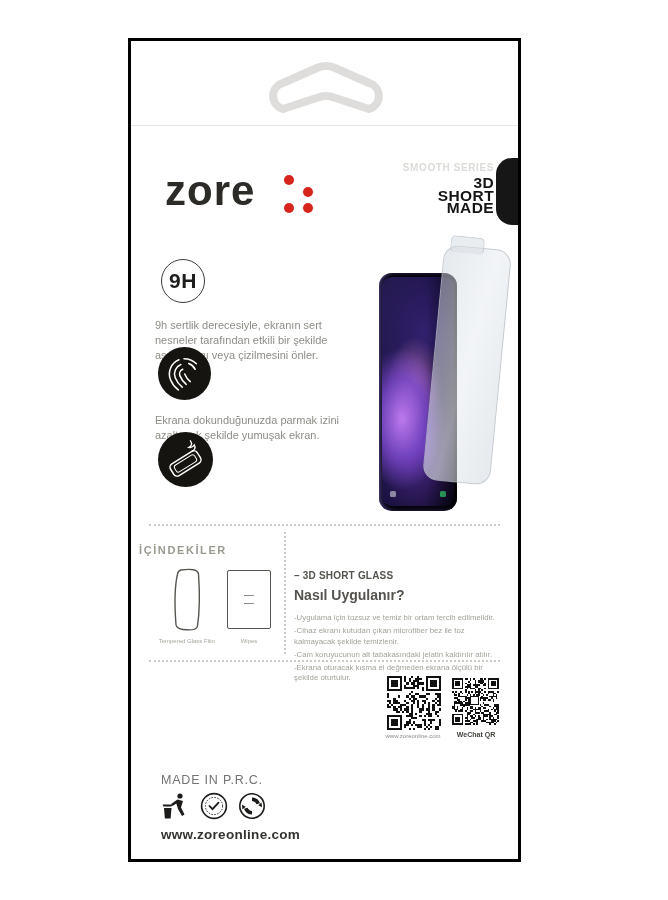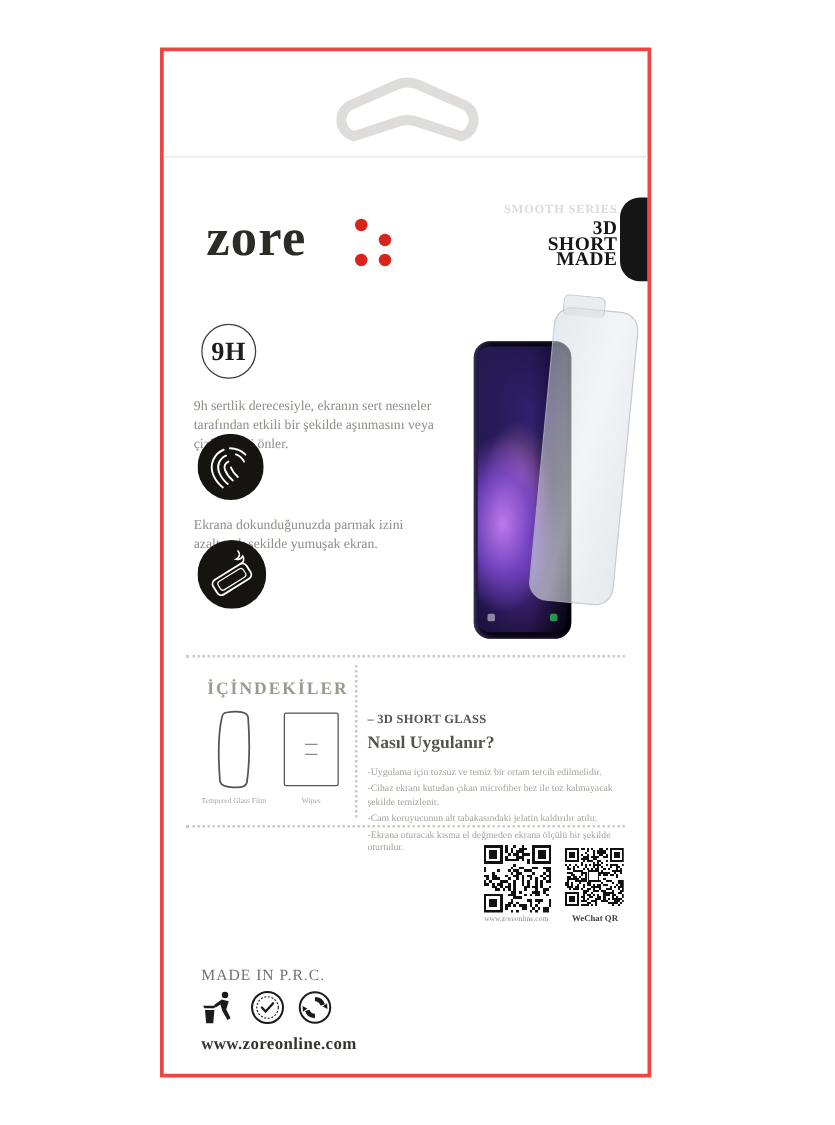--- a/index.html
+++ b/index.html
@@ -2,21 +2,21 @@
 <html><head>
 <meta charset="utf-8">
 <style>
   html,body{margin:0;padding:0;}
   body{
     width:668px;height:900px;background:#ffffff;position:relative;overflow:hidden;
     font-family:"Liberation Sans", sans-serif;-webkit-font-smoothing:antialiased;
   }
   .package{
     position:absolute;left:128px;top:38px;width:387px;height:818px;
-    border:3px solid #ef4444;background:#ffffff;font-family:Liberation Serif, serif;
+    border:3px solid #000000;background:#ffffff;
   }
   
   .hang-hole{position:absolute;left:134px;top:10px;width:122px;height:72px;}
   .fold-line{position:absolute;left:0;right:0;top:84px;height:1px;background:#e6e5e2;}
   
   .logo-text{position:absolute;left:34px;top:126px;font-size:42px;font-weight:700;
     letter-spacing:1px;color:#2d2b28;}
   .dot{position:absolute;width:10px;height:10px;border-radius:50%;}
   .d1{left:153px;top:134px;}
   .d2{left:153px;top:162px;}
@@ -59,22 +59,22 @@
     transform:rotate(5.5deg);z-index:3;
     background:linear-gradient(100deg, rgba(206,212,219,0.50), rgba(234,238,242,0.62) 50%, rgba(203,209,217,0.48));
     border:1px solid rgba(168,175,185,0.55);}
   .glass-film::before{content:"";position:absolute;left:5px;top:-11px;width:32px;height:16px;
     border-radius:5px;background:rgba(216,222,228,0.55);border:1px solid rgba(168,175,185,0.45);border-bottom:none;}
   
   .dash-line{position:absolute;left:18px;right:18px;border-top:2px dotted #cbcac5;}
   .dl1{top:483px;}
   .dl2{top:619px;}
   .v-dash{position:absolute;left:153px;top:491px;height:122px;border-left:2px dotted #cbcac5;}
-  .contents-title{position:absolute;left:8px;top:503px;width:140px;text-align:right;
-    font-size:14px;font-weight:700;color:#9b9a91;letter-spacing:1.6px;}
+  .contents-title{position:absolute;left:8px;top:503px;width:140px;text-align:left;
+    font-size:11px;font-weight:700;color:#9b9a91;letter-spacing:1.6px;}
   .icon-glassfilm{position:absolute;left:38px;top:526px;width:36px;height:66px;}
   .icon-wipes{position:absolute;left:96px;top:529px;width:44px;height:59px;border:1.3px solid #56544f;
     border-radius:2px;box-sizing:border-box;display:flex;align-items:center;justify-content:center;}
   .wipes-mark{width:10px;height:7px;border-bottom:1.5px solid #8d8c86;border-top:1.5px solid #8d8c86;}
   .item-label{position:absolute;font-size:6px;color:#a6a59d;text-align:center;}
   .il1{left:16px;top:597px;width:80px;}
   .il2{left:96px;top:597px;width:44px;}
   .howto{position:absolute;left:163px;top:497px;width:208px;}
   .howto-title{font-size:10px;font-weight:700;color:#55534e;letter-spacing:0.2px;margin-top:32px;}
   .howto-sub{margin-top:6px;font-size:14px;font-weight:700;color:#55534e;}

